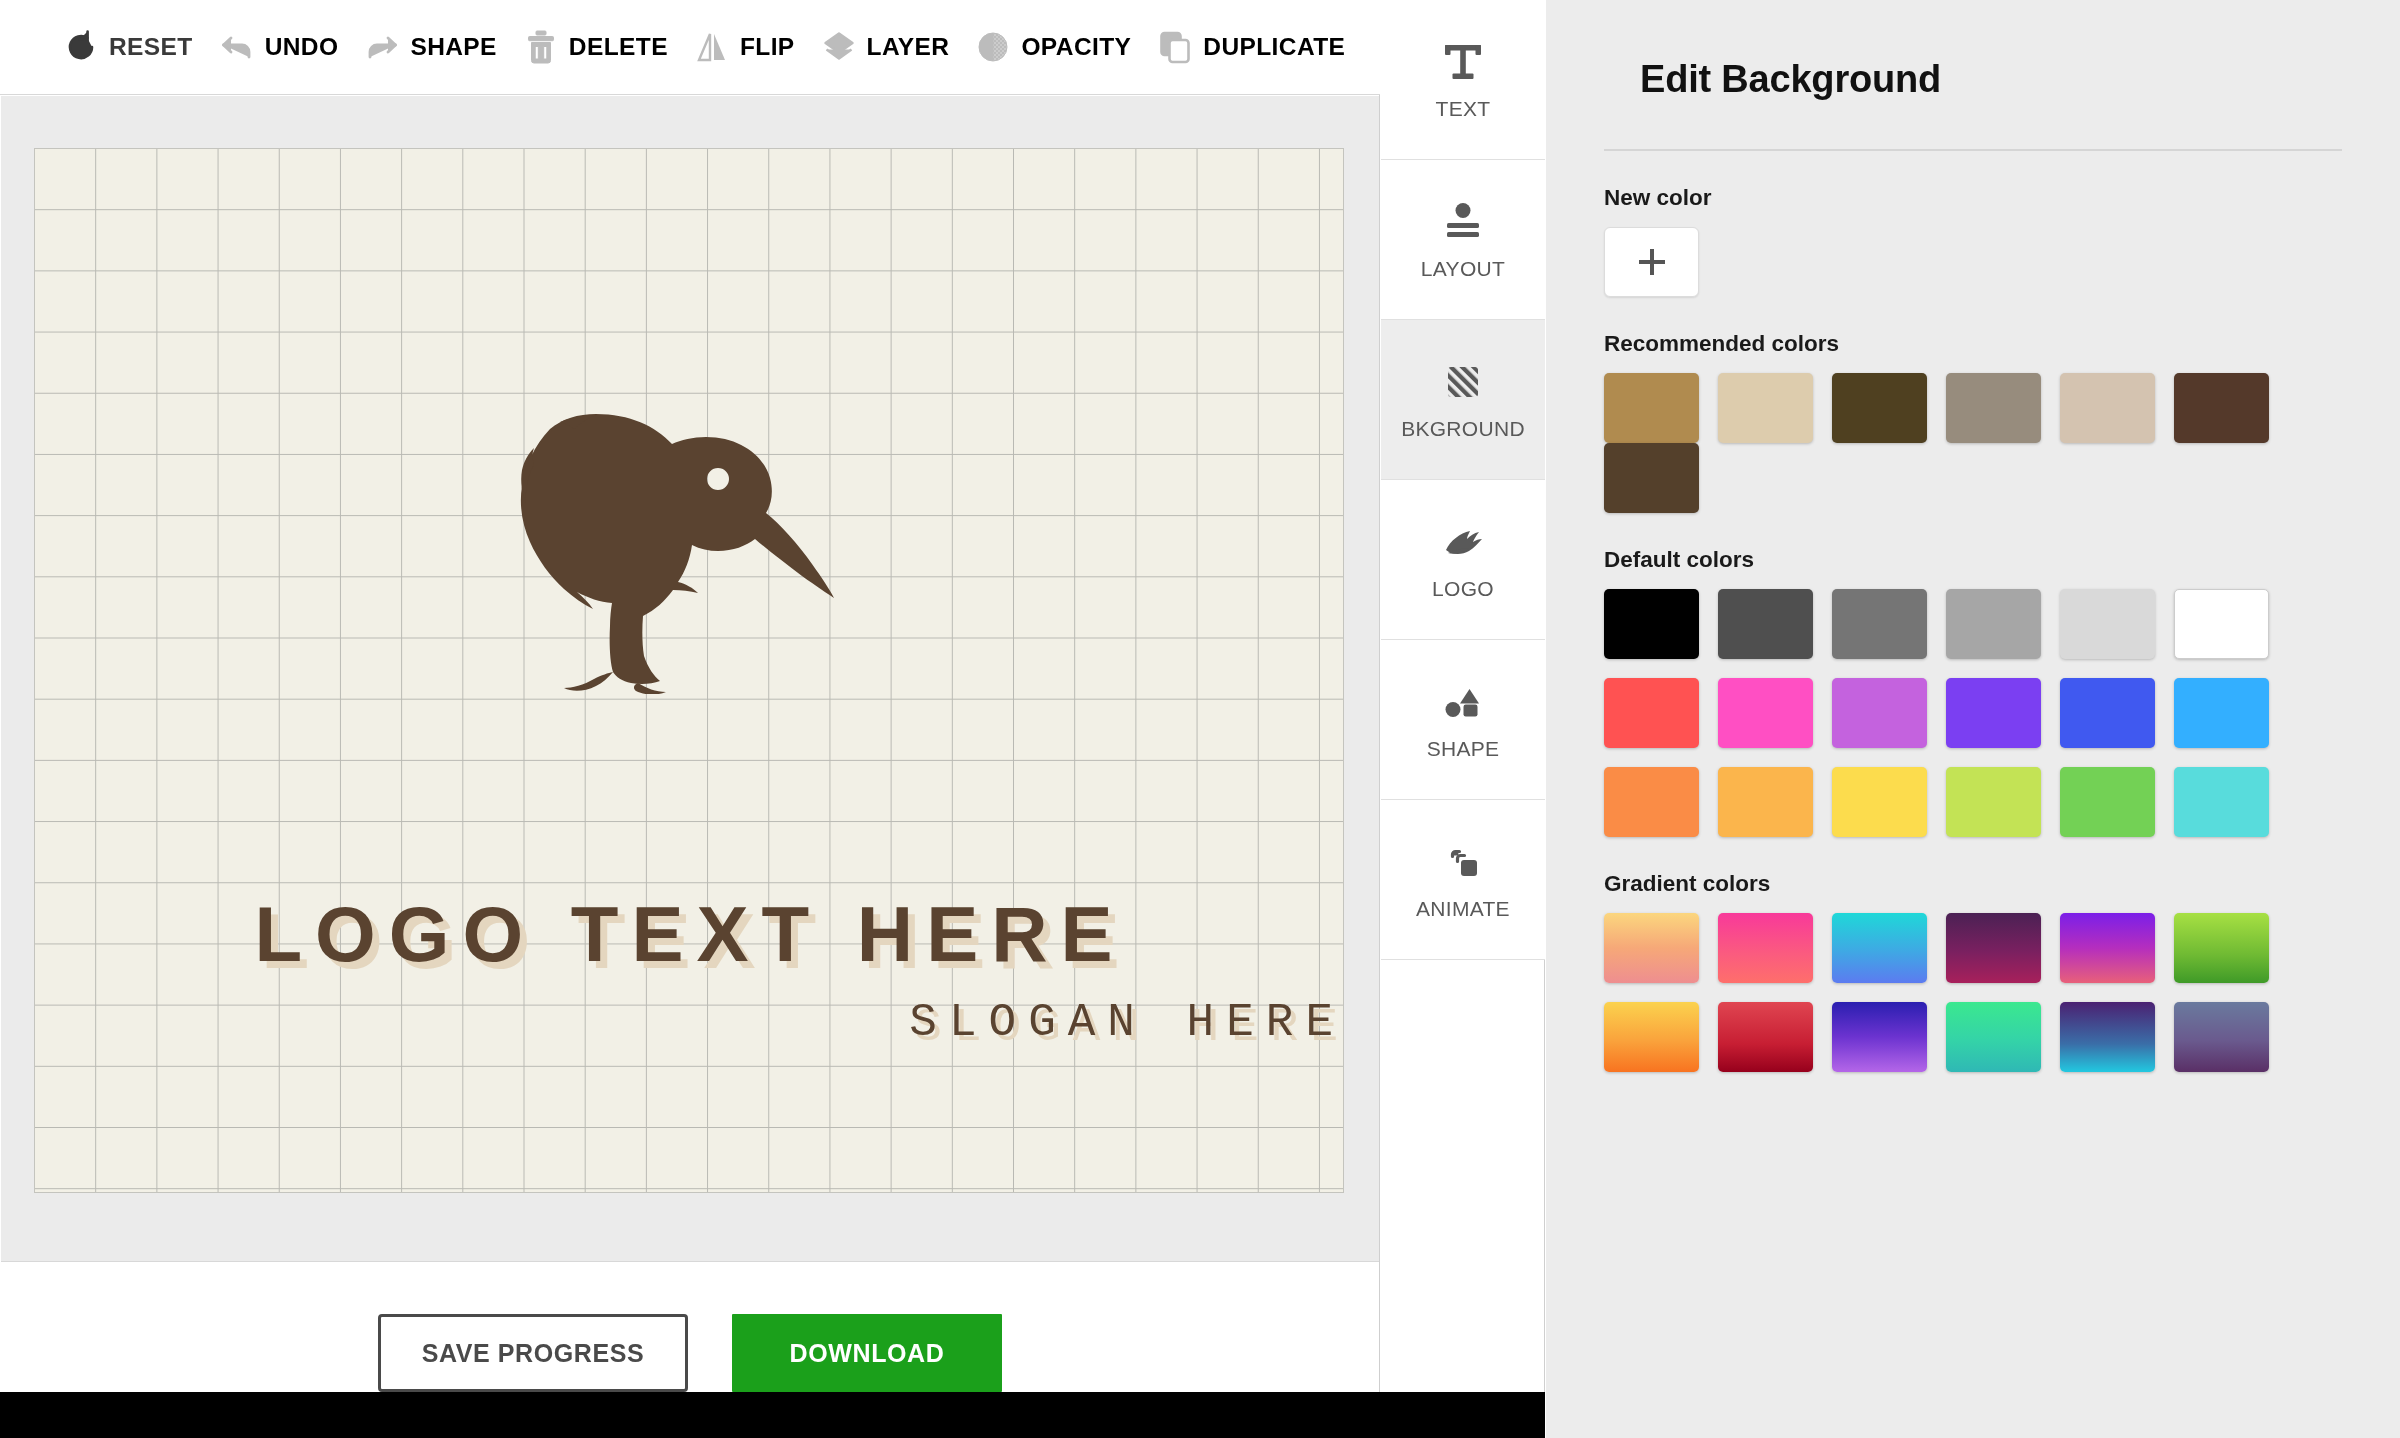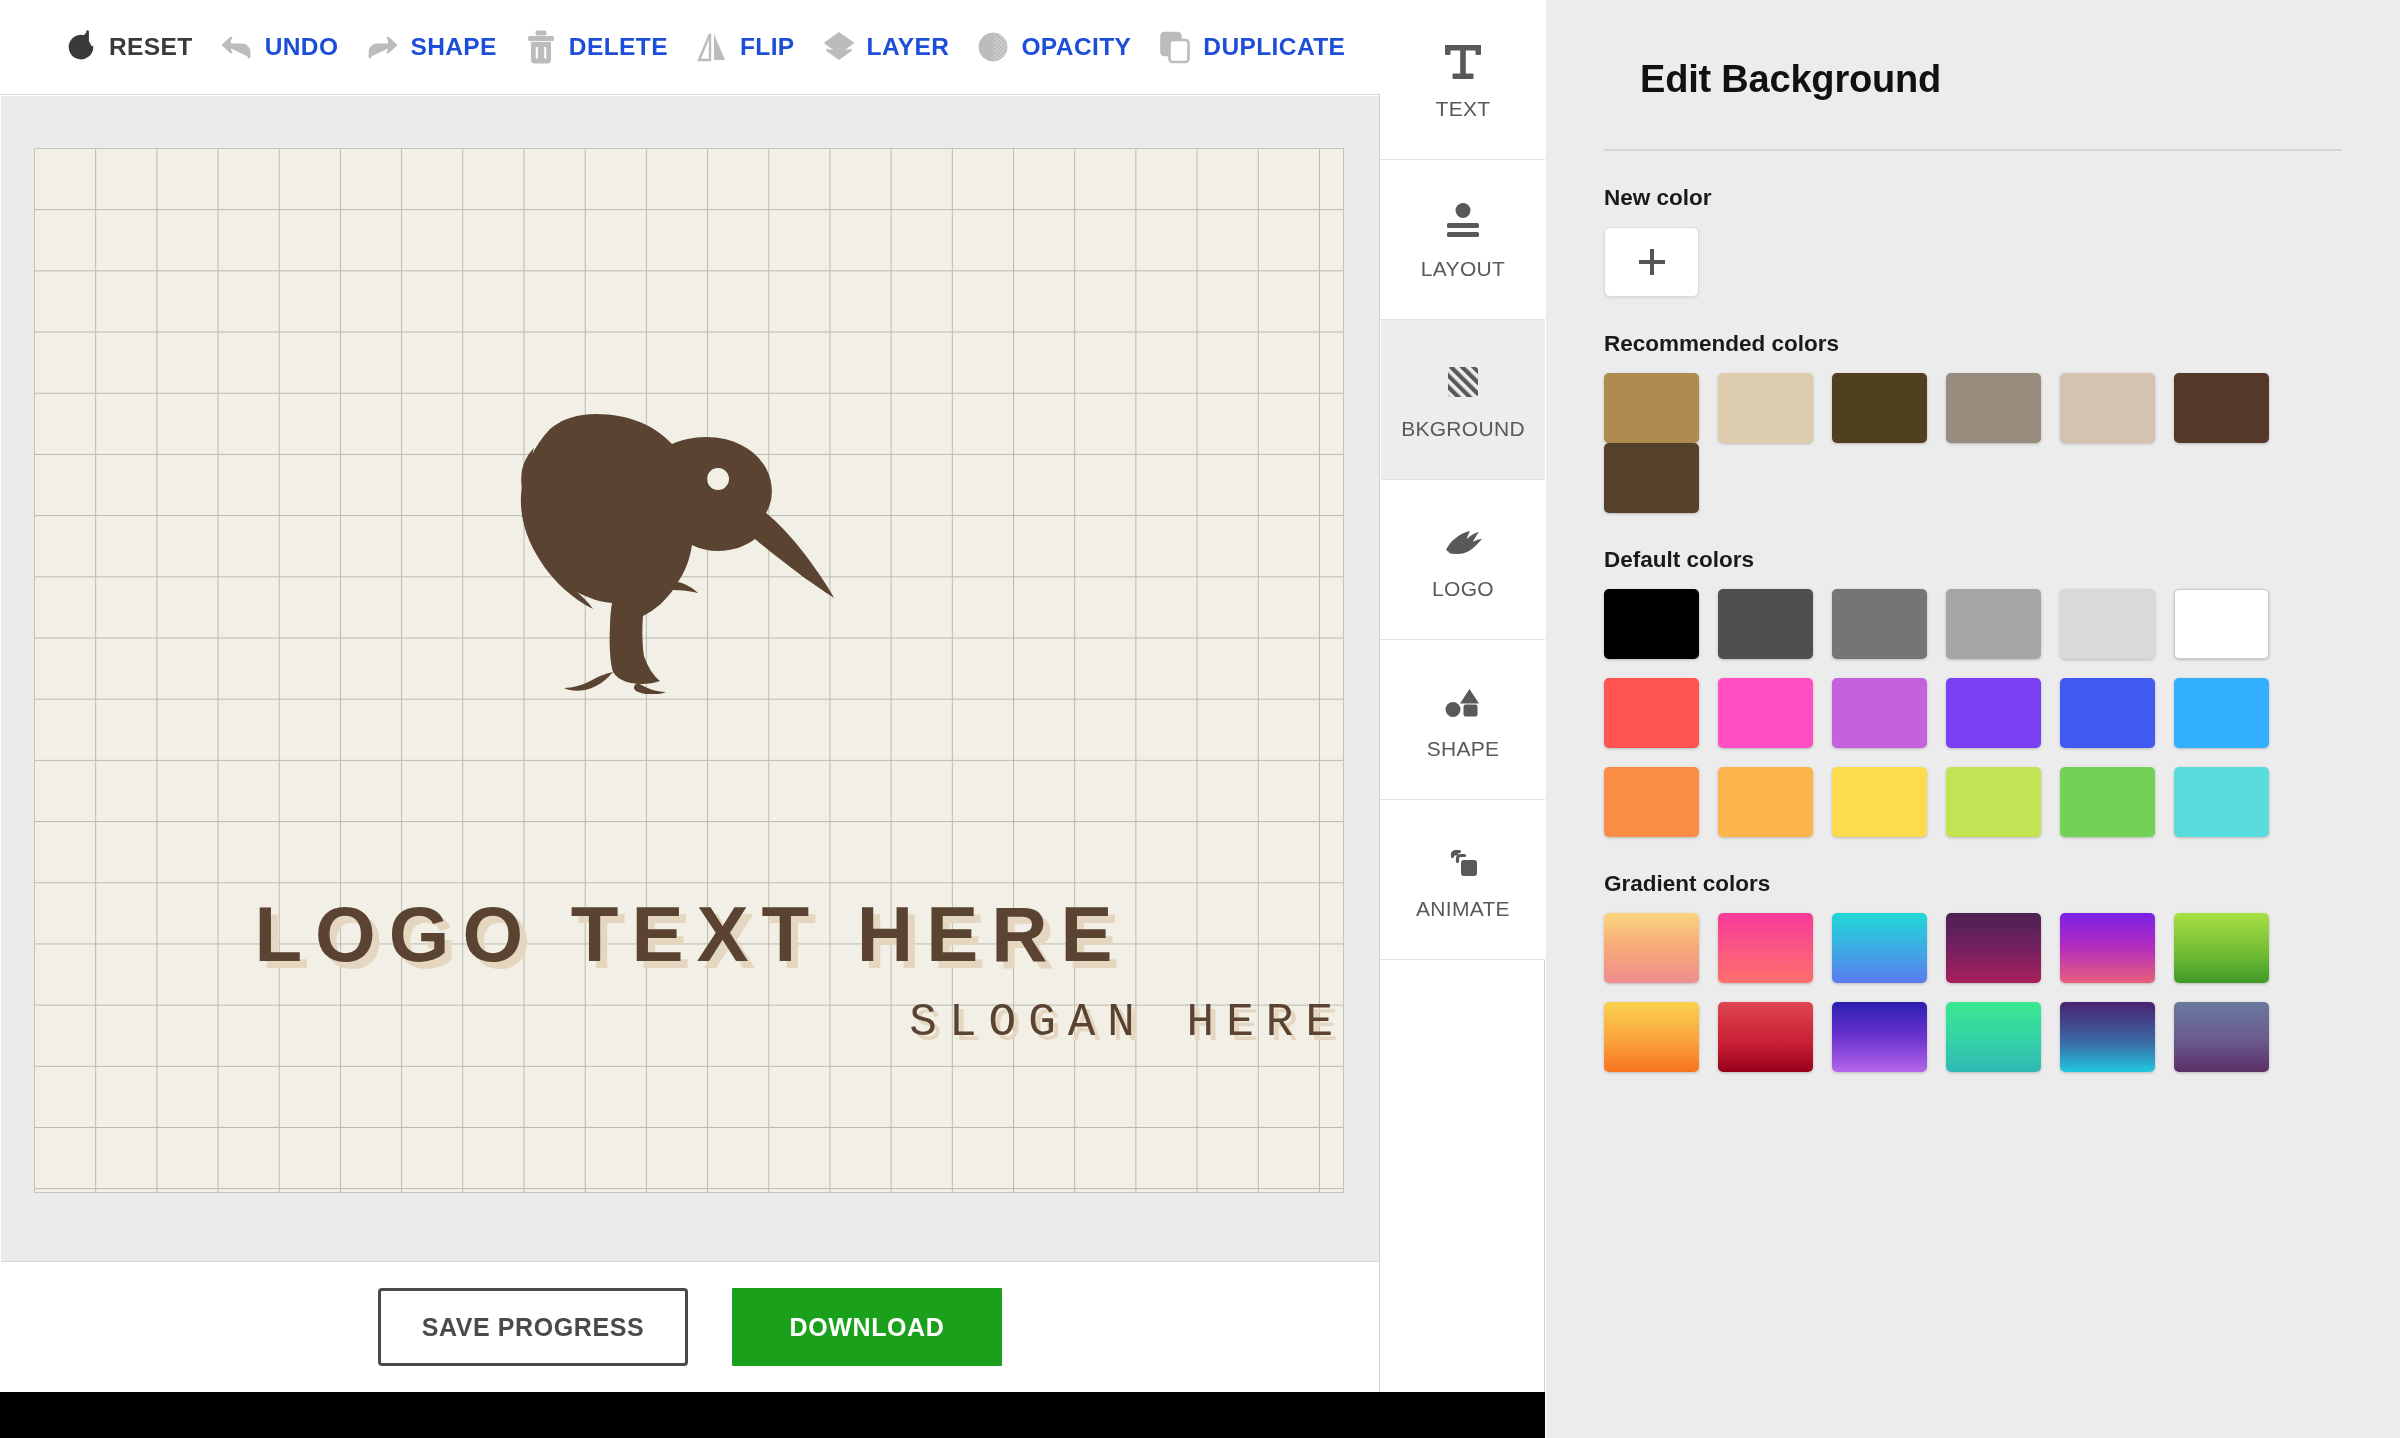--- a/index.html
+++ b/index.html
@@ -57,21 +57,21 @@
     line-height: 0;
   }
   .tool .lbl {
     font-size: 24.5px;
     font-weight: bold;
     letter-spacing: 0.4px;
     white-space: nowrap;
   }
   .tool.active .lbl { color: #3a3a3a; }
   .tool.active .ico svg { stroke: #3a3a3a; fill: #3a3a3a; }
-  .tool.dim .lbl { color: #1d4ed8; }
+  .tool.dim .lbl { color: #000000; }
   .tool.dim .ico svg { stroke: #bcbcbc; fill: #bcbcbc; }
 
   
   #workarea {
     position: absolute;
     left: 1px; top: 96px;
     width: 1378px;
     height: 1165px;
     background: #ebebeb;
   }
@@ -127,21 +127,21 @@
 
   
   #actionbar {
     position: absolute;
     left: 1px; top: 1261px;
     width: 1378px;
     height: 131px;
     background: #ffffff;
     border-top: 1px solid #d8d8d8;
     display: flex;
-    align-items: center;
+    align-items: flex-end;
     justify-content: center;
     gap: 44px;
   }
   #btn-save {
     width: 310px; height: 78px;
     background: #ffffff;
     border: 3px solid #4a4a4a;
     border-radius: 4px;
     color: #4a4a4a;
     font-size: 25px;

